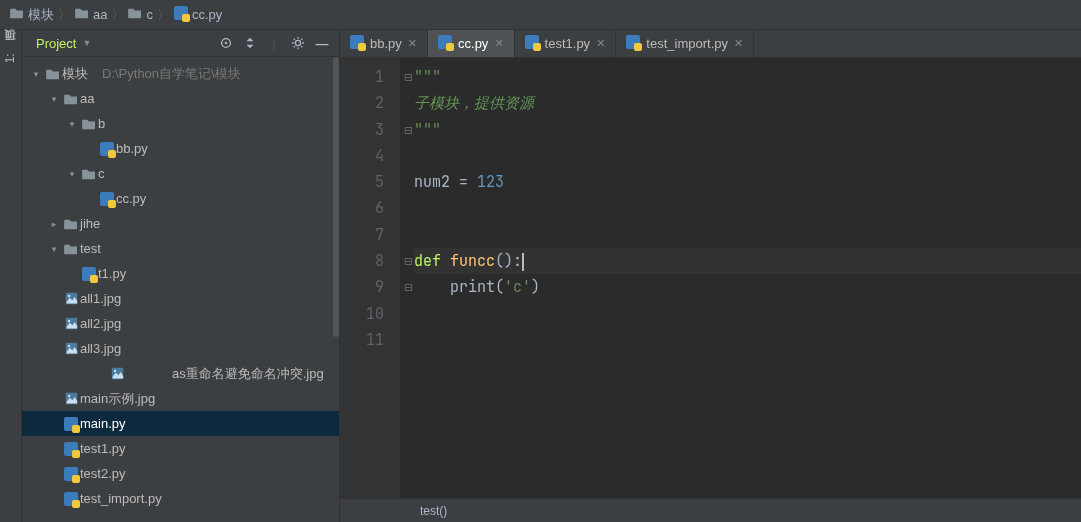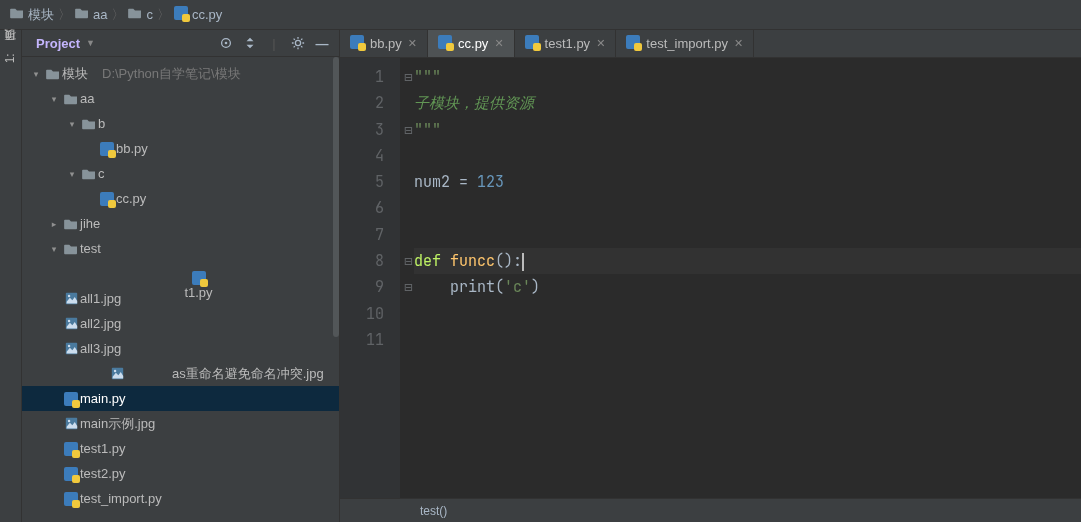--- a/index.html
+++ b/index.html
@@ -5,21 +5,21 @@
 * { margin:0; padding:0; box-sizing:border-box; }
 body { font-family:"Segoe UI",sans-serif; font-size:13px; background:#3c3f41; color:#bbb; width:1081px; height:522px; overflow:hidden; position:relative; }
 .breadcrumb { height:30px; display:flex; align-items:center; padding:0 10px; background:#3c3f41; border-bottom:1px solid #323232; gap:4px; color:#a9b7c6; }
 .breadcrumb .sep { color:#666; }
 .breadcrumb .item { display:flex; align-items:center; gap:4px; }
 .main { display:flex; height:492px; }
 .sidebar-tab { width:22px; background:#3c3f41; border-right:1px solid #323232; display:flex; align-items:flex-start; justify-content:center; padding-top:20px; }
 .sidebar-tab .vtext { writing-mode:vertical-rl; transform:rotate(180deg); color:#bbb; font-size:12px; }
 .panel { width:318px; background:#3c3f41; border-right:1px solid #323232; display:flex; flex-direction:column; }
 .panel-head { display:flex; align-items:center; padding:4px 8px; gap:6px; border-bottom:1px solid #323232; }
-.panel-head .label { color:#c4b5fd; font-weight:700; flex:0 0 auto; }
+.panel-head .label { color:#bef264; font-weight:400; flex:0 0 auto; }
 .panel-head .spacer { flex:1; }
 .panel-head .tool { width:18px; height:18px; display:flex; align-items:center; justify-content:center; color:#a9b7c6; cursor:pointer; }
 .tree { flex:1; overflow:auto; padding-top:4px; position:relative; }
 .scroll-strip { position:absolute; right:0; top:0; width:6px; height:280px; background:#525658; border-radius:3px; }
 .node { display:flex; align-items:center; height:25px; padding-right:6px; color:#bbb; white-space:nowrap; cursor:pointer; }
 .node.sel { background:#0d293e; color:#fff; }
 .node .arrow { width:16px; display:flex; justify-content:center; color:#909090; font-size:9px; }
 .node .arrow.empty { visibility:hidden; }
 .node .icon { width:18px; display:flex; justify-content:center; }
 .node .dim { color:#787878; margin-left:14px; }
@@ -176,21 +176,21 @@
         </div>
         <div class="node" style="padding-left: 24px;">
           <span class="arrow">▾</span>
           <span class="icon">
             <svg viewBox="0 0 16 14" width="14" height="12">
               <path d="M1 2h5l2 2h7v8a1 1 0 0 1-1 1H1a1 1 0 0 1-1-1V3a1 1 0 0 1 1-1z" fill="#87939a"></path>
             </svg>
           </span>
           <span>test</span>
         </div>
-        <div class="node" style="padding-left: 42px; flex-direction: column;">
+        <div class="node" style="padding-left: 42px;">
           <span class="arrow empty">·</span>
           <span class="icon">
             <span class="py-icon"></span>
           </span>
           <span>t1.py</span>
         </div>
         <div class="node" style="padding-left: 24px;">
           <span class="arrow empty">·</span>
           <span class="icon">
             <svg viewBox="0 0 16 16" width="13" height="13">
@@ -227,37 +227,37 @@
           <span class="arrow empty">·</span>
           <span class="icon">
             <svg viewBox="0 0 16 16" width="13" height="13">
               <rect x="1" y="1" width="14" height="14" rx="1" fill="#4a7a9e"></rect>
               <circle cx="5" cy="5" r="1.5" fill="#cde"></circle>
               <path d="M2 12 L6 7 L9 10 L12 6 L15 11 V14 H2 Z" fill="#cde"></path>
             </svg>
           </span>
           <span>as重命名避免命名冲突.jpg</span>
         </div>
+        <div class="node" style="padding-left: 24px;">
+          <span class="arrow empty">·</span>
+          <span class="icon">
+            <svg viewBox="0 0 16 16" width="13" height="13">
+              <rect x="1" y="1" width="14" height="14" rx="1" fill="#4a7a9e"></rect>
+              <circle cx="5" cy="5" r="1.5" fill="#cde"></circle>
+              <path d="M2 12 L6 7 L9 10 L12 6 L15 11 V14 H2 Z" fill="#cde"></path>
+            </svg>
+          </span>
+          <span>main示例.jpg</span>
+        </div>
         <div class="node sel" style="padding-left: 24px;">
           <span class="arrow empty">·</span>
           <span class="icon">
             <span class="py-icon"></span>
           </span>
           <span>main.py</span>
-        </div>
-        <div class="node" style="padding-left: 24px;">
-          <span class="arrow empty">·</span>
-          <span class="icon">
-            <svg viewBox="0 0 16 16" width="13" height="13">
-              <rect x="1" y="1" width="14" height="14" rx="1" fill="#4a7a9e"></rect>
-              <circle cx="5" cy="5" r="1.5" fill="#cde"></circle>
-              <path d="M2 12 L6 7 L9 10 L12 6 L15 11 V14 H2 Z" fill="#cde"></path>
-            </svg>
-          </span>
-          <span>main示例.jpg</span>
         </div>
         <div class="node" style="padding-left: 24px;">
           <span class="arrow empty">·</span>
           <span class="icon">
             <span class="py-icon"></span>
           </span>
           <span>test1.py</span>
         </div>
         <div class="node" style="padding-left: 24px;">
           <span class="arrow empty">·</span>

